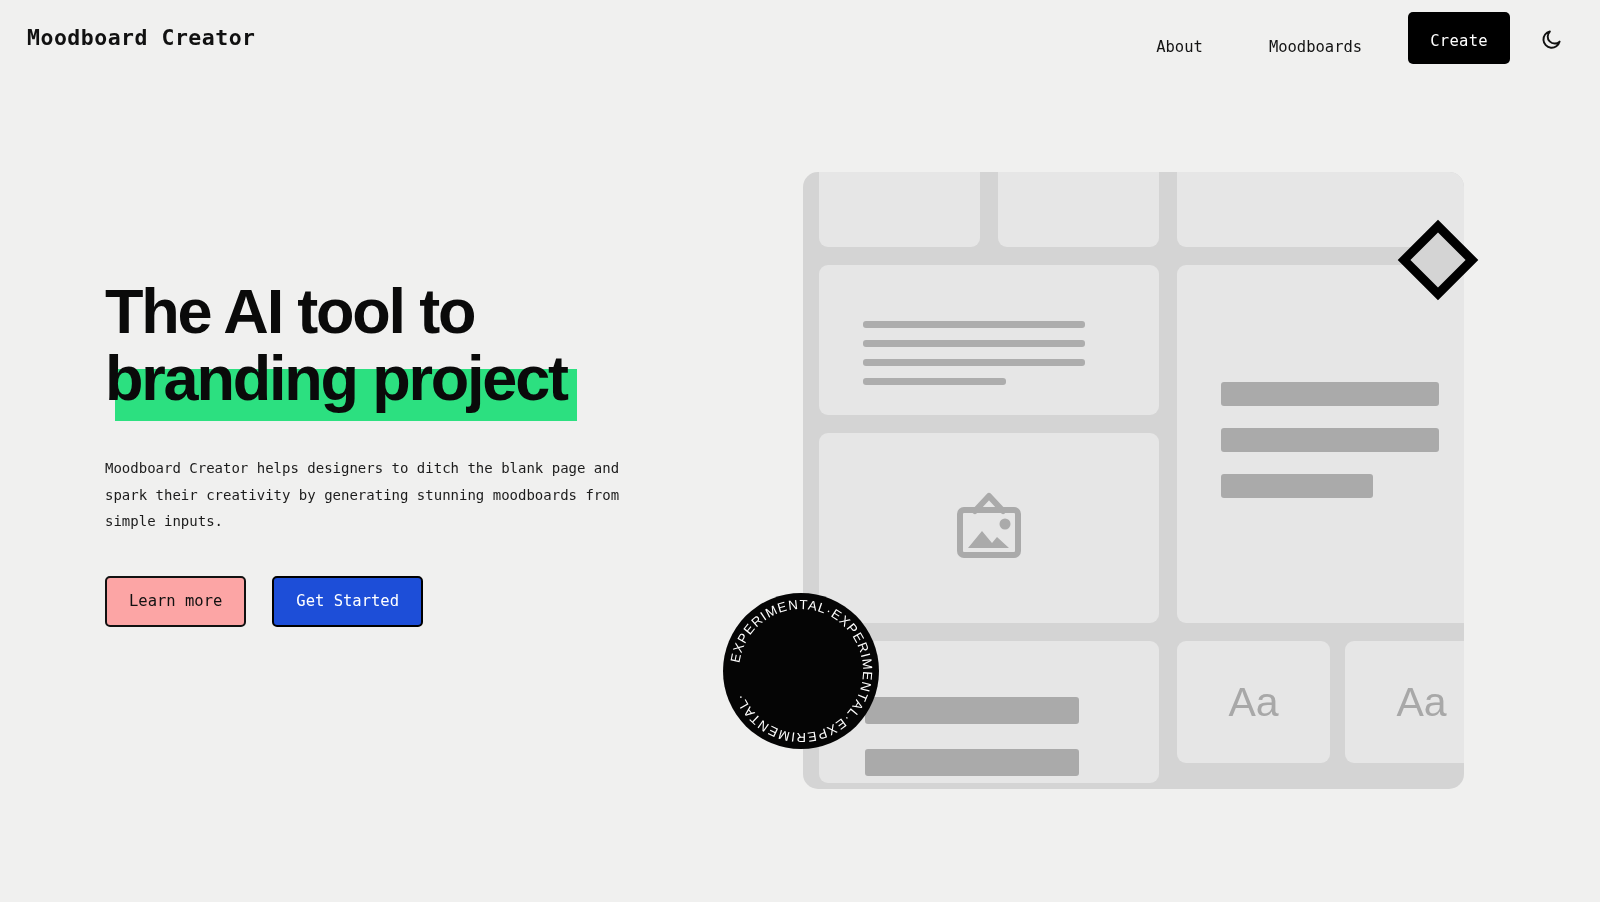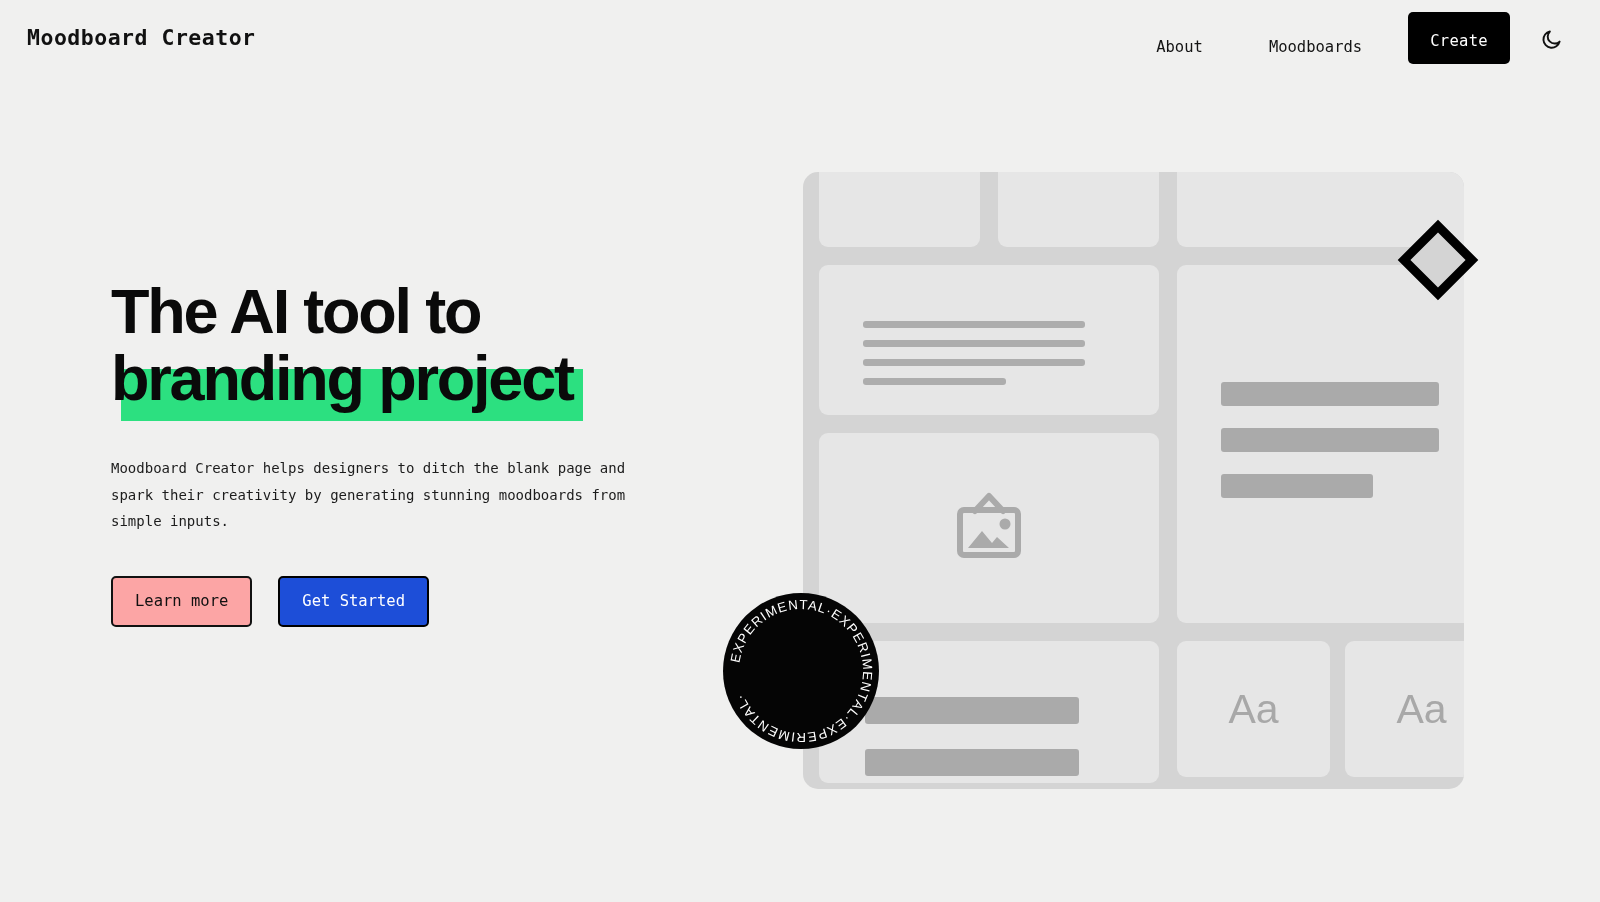--- a/index.html
+++ b/index.html
@@ -80,21 +80,21 @@
     align-items: center;
     justify-content: center;
     background: none;
     border: none;
     cursor: pointer;
   }
 
   
   .hero-copy {
     position: absolute;
-    left: 111px;
+    left: 105px;
     top: 278px;
     width: 600px;
   }
 
   .hero-title {
     font-family: "Liberation Sans", "DejaVu Sans", sans-serif;
     font-size: 63px;
     line-height: 67px;
     font-weight: 700;
     letter-spacing: -2.2px;
@@ -223,21 +223,21 @@
   }
 
   .aa-pair {
     grid-column: 3;
     grid-row: 4;
     display: grid;
     grid-template-columns: 1fr 1fr;
     gap: 15px;
   }
   .card.aa-small {
-    height: 136px;
+    height: 122px;
     display: flex;
     align-items: center;
     justify-content: center;
   }
   .aa-small .aa-glyph {
     font-family: "Liberation Sans", "DejaVu Sans", sans-serif;
     font-size: 41px;
     font-weight: 400;
     color: #a8a8a8;
     line-height: 1;

